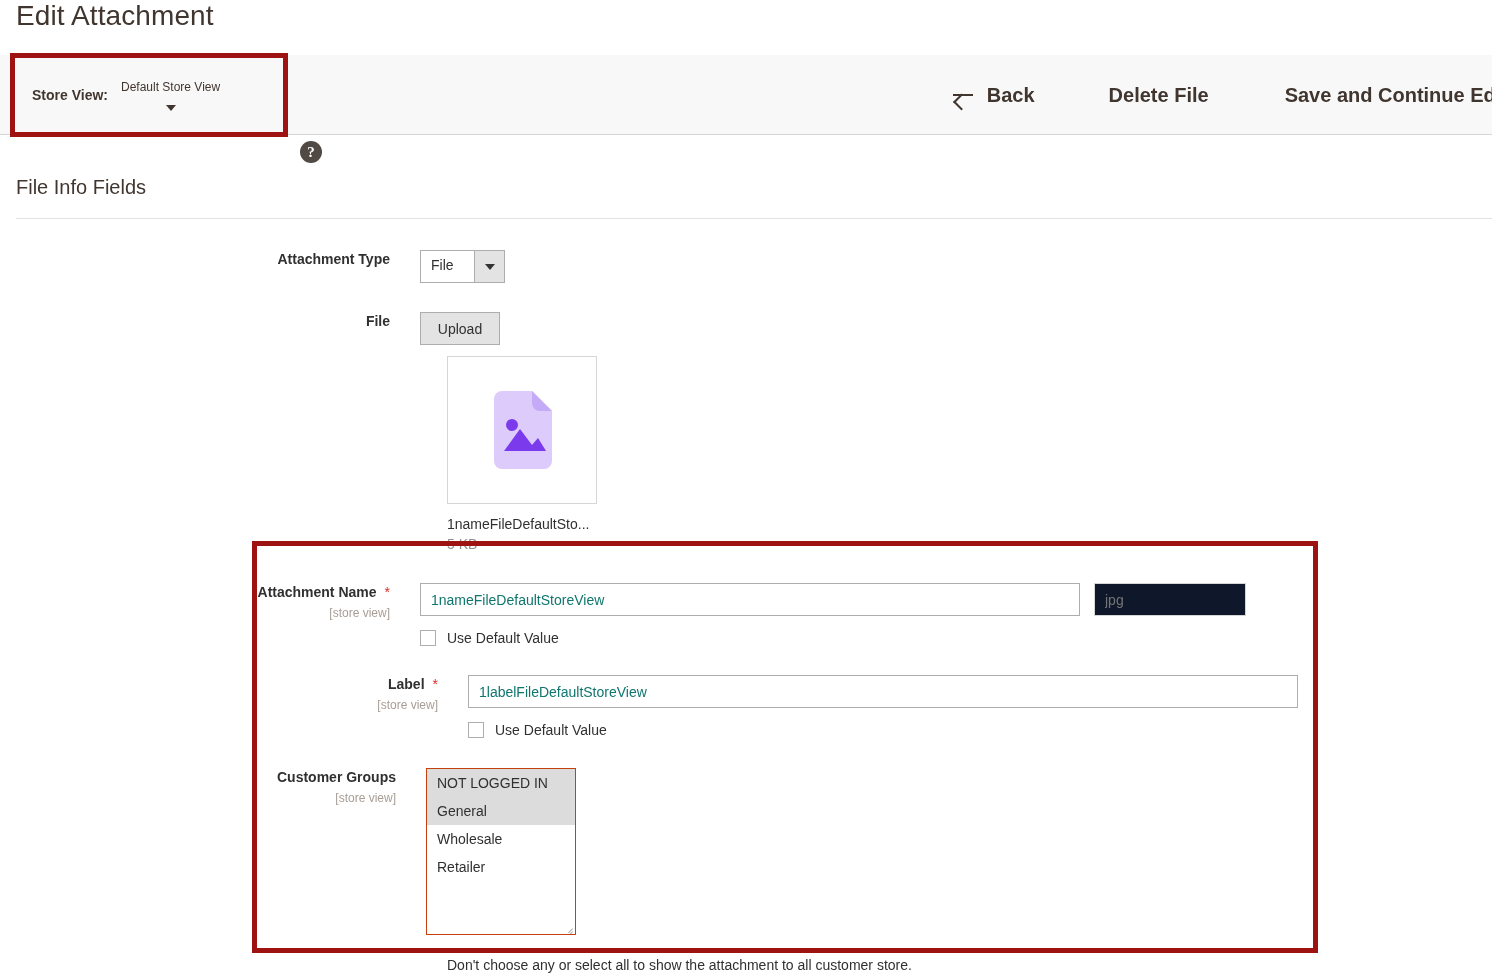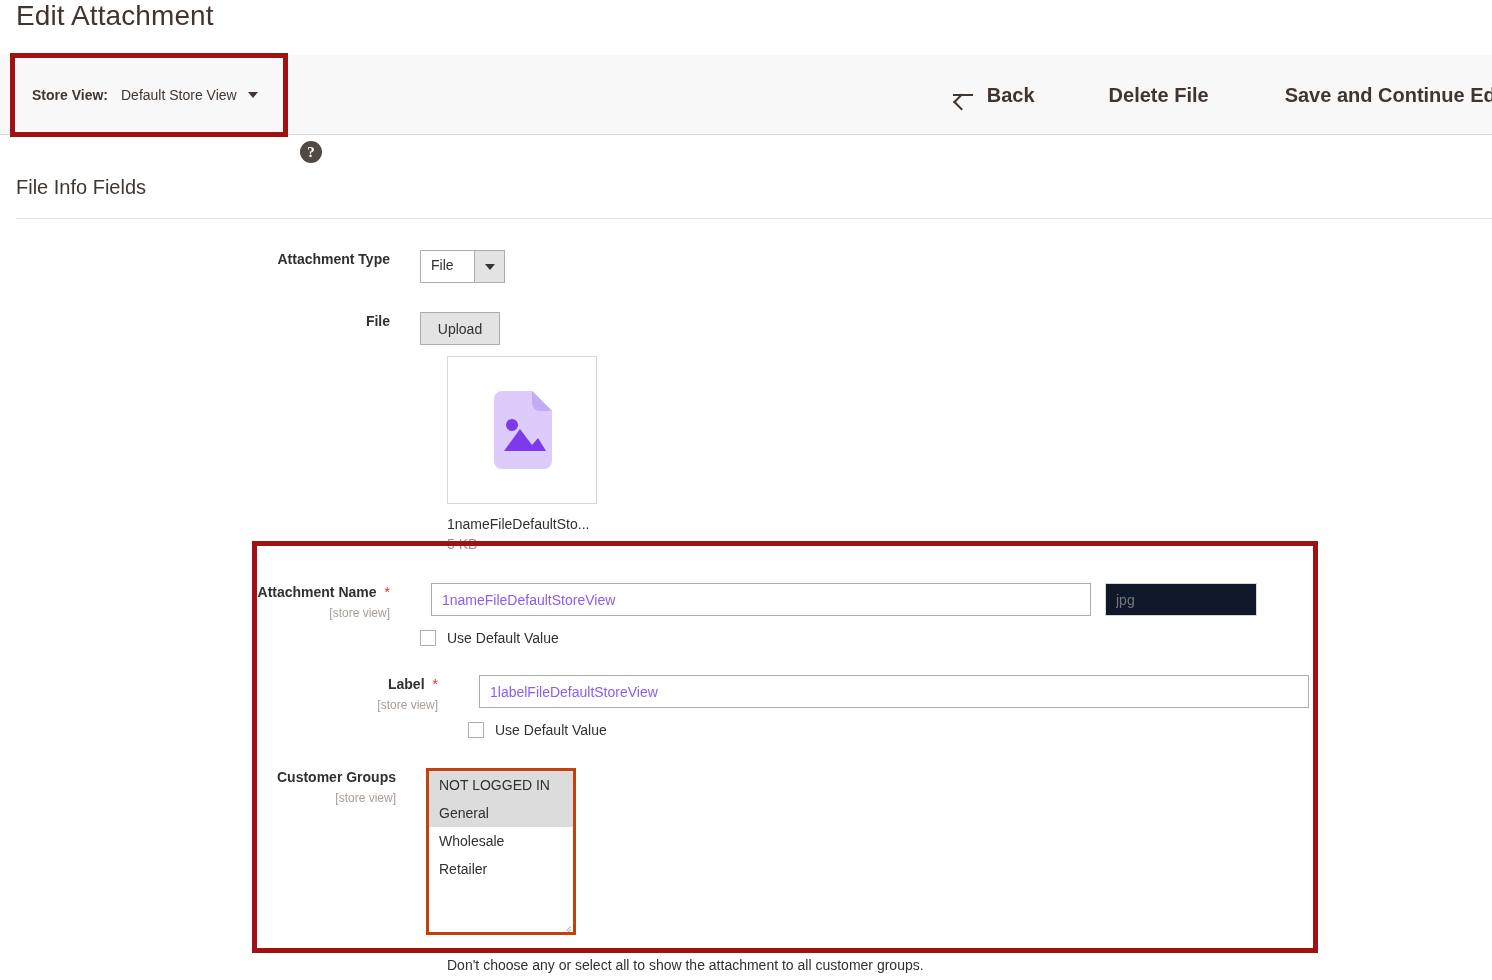--- a/index.html
+++ b/index.html
@@ -29,21 +29,21 @@
   }
   .store-switcher {
     position: absolute; left: 32px; top: 0; height: 80px;
     display: flex; align-items: center; gap: 13px;
   }
   .store-switcher-label {
     font-size: 14px; font-weight: 700; color: #41362f;
   }
   .store-switcher-value {
     display: flex; align-items: center; gap: 11px;
-    font-size: 14px; color: #41362f; cursor: pointer;
+    font-size: 12px; color: #41362f; cursor: pointer; flex-direction: column;
   }
   .caret-down {
     width: 0; height: 0;
     border-left: 5px solid transparent;
     border-right: 5px solid transparent;
     border-top: 6px solid #41362f;
     display: inline-block;
   }
 
   .help-icon {
@@ -132,38 +132,37 @@
   }
   .file-name {
     margin-top: 12px; font-size: 14px; color: #303030; width: 160px;
     white-space: nowrap; overflow: hidden;
   }
   .file-size { margin-top: 4px; font-size: 14px; color: #8f8f8f; }
 
   
   .txt-input {
     height: 33px; border: 1px solid #adadad; background: #fff;
-    font-size: 14px; color: #8b5cf6; padding: 0 10px;
+    font-size: 14px; color: #0f766e; padding: 0 10px;
     font-family: "Liberation Sans", sans-serif;
-    margin-left: 11px;
   }
   .txt-input.disabled {
     background: #0f172a; border-color: #d6d6d6; color: #a6a6a6;
   }
 
   
   .checkline { display: flex; align-items: center; gap: 11px; margin-top: 14px; }
   .cbox {
     width: 16px; height: 16px; border: 1px solid #adadad; background: #fff; cursor: pointer;
   }
   .cbox-label { font-size: 14px; color: #303030; }
 
   
   .multiselect {
-    width: 150px; height: 167px; border: 3px solid #c2410c; background: #fff;
+    width: 150px; height: 167px; border: 1px solid #c2410c; background: #fff;
     overflow: hidden; position: relative; cursor: pointer;
   }
   .ms-opt { font-size: 14px; color: #303030; padding: 6px 0 6px 10px; }
   .ms-opt.sel { background: #dcdcdc; }
   .ms-resize {
     position: absolute; right: 2px; bottom: 2px; width: 10px; height: 10px;
   }
   .ms-resize i { position:absolute; right:0; background:#adadad; height:1px; transform-origin: right bottom; }
 
   .note {
@@ -299,18 +298,18 @@
       <div class="ms-opt sel">General</div>
       <div class="ms-opt">Wholesale</div>
       <div class="ms-opt">Retailer</div>
       <span class="ms-resize">
         <i style="width:10px; bottom:0;  transform:rotate(-45deg);"></i>
         <i style="width:6px;  bottom:3px;transform:rotate(-45deg);"></i>
       </span>
     </div>
   </div>
 
-  <div class="note">Don't choose any or select all to show the attachment to all customer groups.</div>
+  <div class="note">Don't choose any or select all to show the attachment to all customer store.</div>
 
   <div class="anno" id="anno-store"></div>
   <div class="anno" id="anno-fields"></div>
 
 </div>
 
 </body></html>

